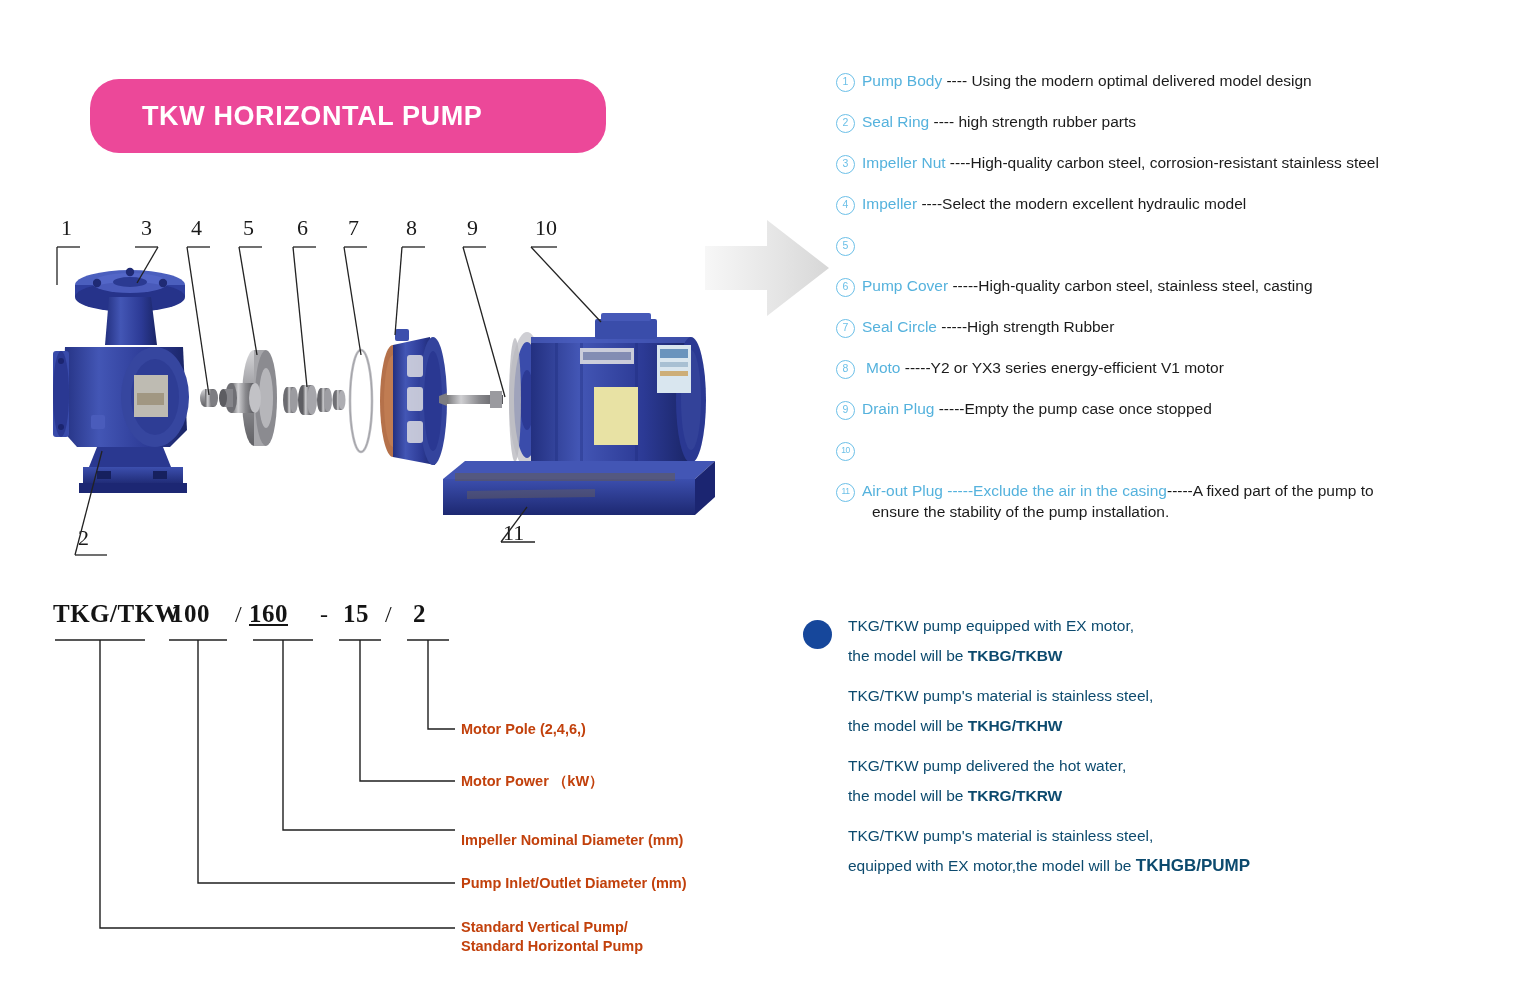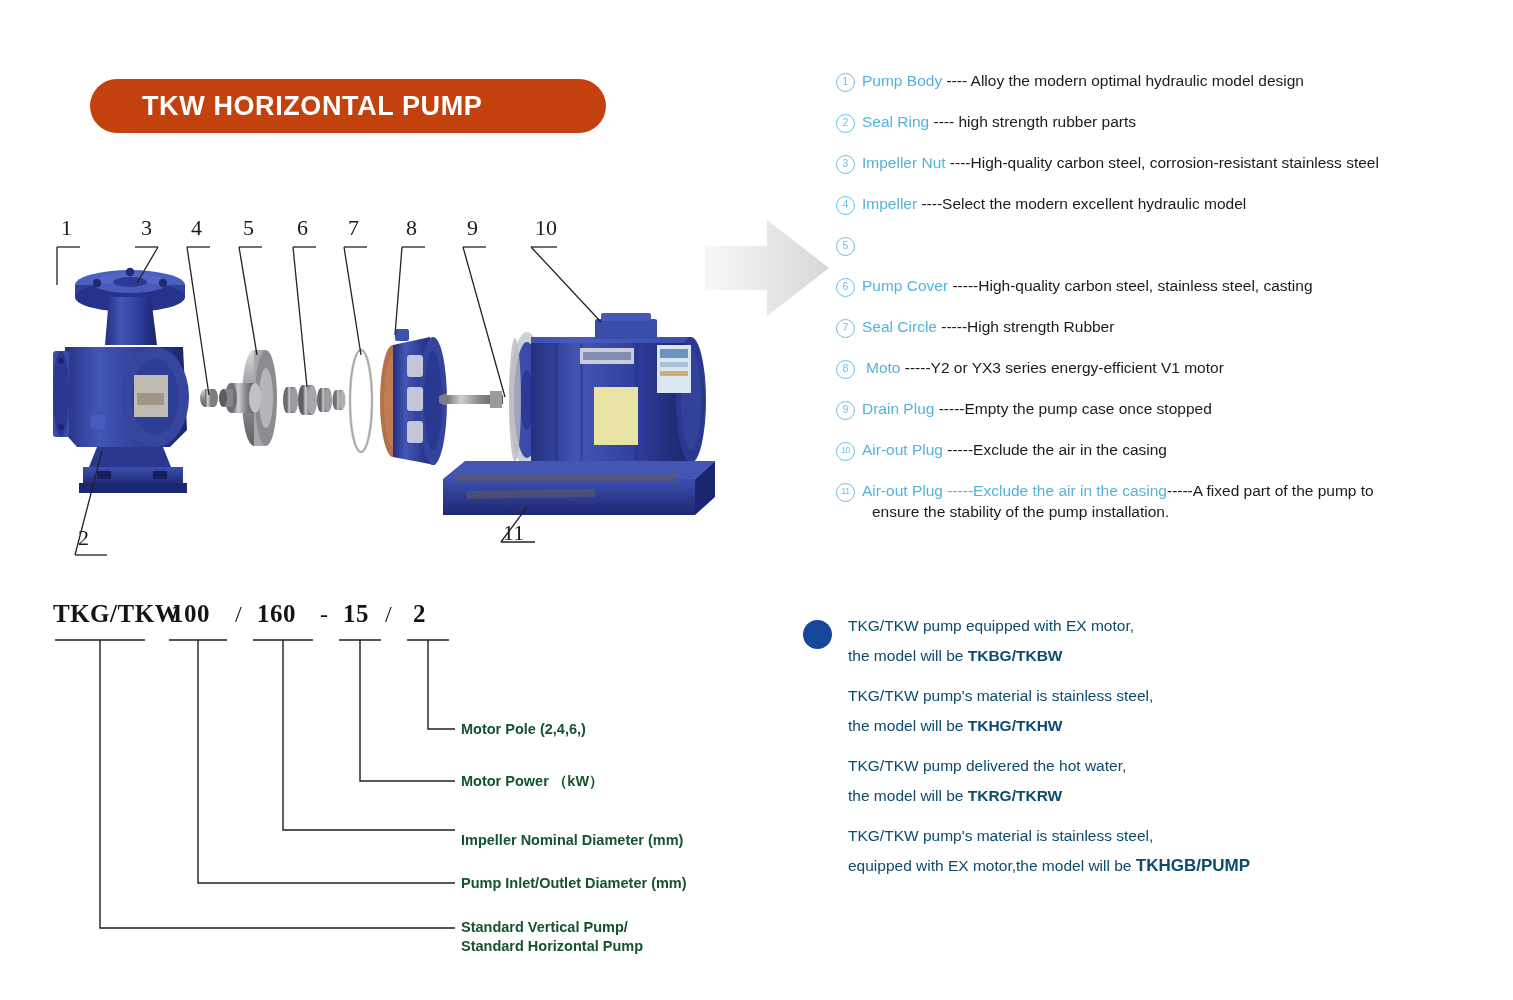--- a/index.html
+++ b/index.html
@@ -8,22 +8,22 @@
     background:#ffffff;
     font-family:"Liberation Sans", sans-serif;
     position:relative;
     overflow:hidden;
     color:#1a1a1a;
   }
   .canvas{position:absolute;left:0;top:0;width:1513px;height:1000px;}
 
   
   #title-banner{
-    position:absolute;left:90px;top:79px;width:516px;height:54px;
-    background:#c2410c;border-radius:29px;
+    position:absolute;left:90px;top:79px;width:516px;height:74px;
+    background:#ec4899;border-radius:29px;
     display:flex;align-items:center;
   }
   #title-banner .txt{
     color:#ffffff;font-size:27px;font-weight:bold;letter-spacing:.6px;
     padding-left:52px;
   }
 
   
   #exploded{position:absolute;left:35px;top:215px;width:680px;height:345px;}
   .callout-num{
@@ -57,21 +57,21 @@
   #modelcode{position:absolute;left:35px;top:595px;width:700px;height:380px;}
   .mc-seg{
     position:absolute;font-family:"Liberation Serif",serif;
     font-size:25px;color:#141414;font-weight:bold;letter-spacing:.5px;
   }
   .mc-sep{
     position:absolute;font-family:"Liberation Serif",serif;
     font-size:24px;color:#141414;
   }
   .mc-label{
-    position:absolute;font-size:14.5px;color:#14532d;font-weight:bold;
+    position:absolute;font-size:14.5px;color:#c2410c;font-weight:bold;
     line-height:19px;white-space:nowrap;
   }
 
   
   #notes{position:absolute;left:803px;top:616px;width:620px;}
   #notes .dot{
     position:absolute;left:0;top:4px;width:29px;height:29px;
     border-radius:50%;background:#16479b;
   }
   .note-line{
@@ -302,21 +302,21 @@
       </defs>
       <path d="M0 28 L62 28 L62 2 L124 50 L62 98 L62 72 L0 72 Z" fill="url(#gArrow)"></path>
     </svg>
   </div>
 
   <div id="legend">
 
     <div class="leg-row">
       <span class="circ">1</span>
       <span class="leg-txt">
-        <span class="leg-name">Pump Body</span><span> ---- Alloy the modern optimal hydraulic model design</span>
+        <span class="leg-name">Pump Body</span><span> ---- Using the modern optimal delivered model design</span>
       </span>
     </div>
 
     <div class="leg-row">
       <span class="circ">2</span>
       <span class="leg-txt">
         <span class="leg-name">Seal Ring</span><span> ---- high strength rubber parts</span>
       </span>
     </div>
 
@@ -361,40 +361,37 @@
 
     <div class="leg-row">
       <span class="circ">9</span>
       <span class="leg-txt">
         <span class="leg-name">Drain Plug</span><span> -----Empty the pump case once stopped</span>
       </span>
     </div>
 
     <div class="leg-row">
       <span class="circ two">10</span>
-      <span class="leg-txt">
-        <span class="leg-name">Air-out Plug</span><span> -----Exclude the air in the casing</span>
-      </span>
     </div>
 
     <div class="leg-row tall">
       <span class="circ two">11</span>
       <span class="leg-txt">
         <span class="leg-name">Air-out Plug</span><span class="leg-blue"> -----Exclude the air in the casing</span><span>-----A fixed part of the pump to</span>
         <span class="leg-cont">ensure the stability of the pump installation.</span>
       </span>
     </div>
   </div>
 
   <div id="modelcode">
 
     <span class="mc-seg" style="left:18px;top:5px;">TKG/TKW</span>
     <span class="mc-seg" style="left:136px;top:5px;">100</span>
     <span class="mc-sep" style="left:200px;top:6px;">/</span>
-    <span class="mc-seg" style="left:222px;top:5px;">160</span>
+    <span class="mc-seg" style="left:214px;top:5px;text-decoration:underline;">160</span>
     <span class="mc-sep" style="left:285px;top:6px;">-</span>
     <span class="mc-seg" style="left:308px;top:5px;text-align:center;">15</span>
     <span class="mc-sep" style="left:350px;top:6px;">/</span>
     <span class="mc-seg" style="left:378px;top:5px;">2</span>
 
     <svg width="700" height="380" style="position:absolute;left:0;top:0;">
       <g stroke="#1f1f1f" stroke-width="1.4" fill="none">
 
         <path d="M20 45 L110 45"></path>
         <path d="M134 45 L192 45"></path>

